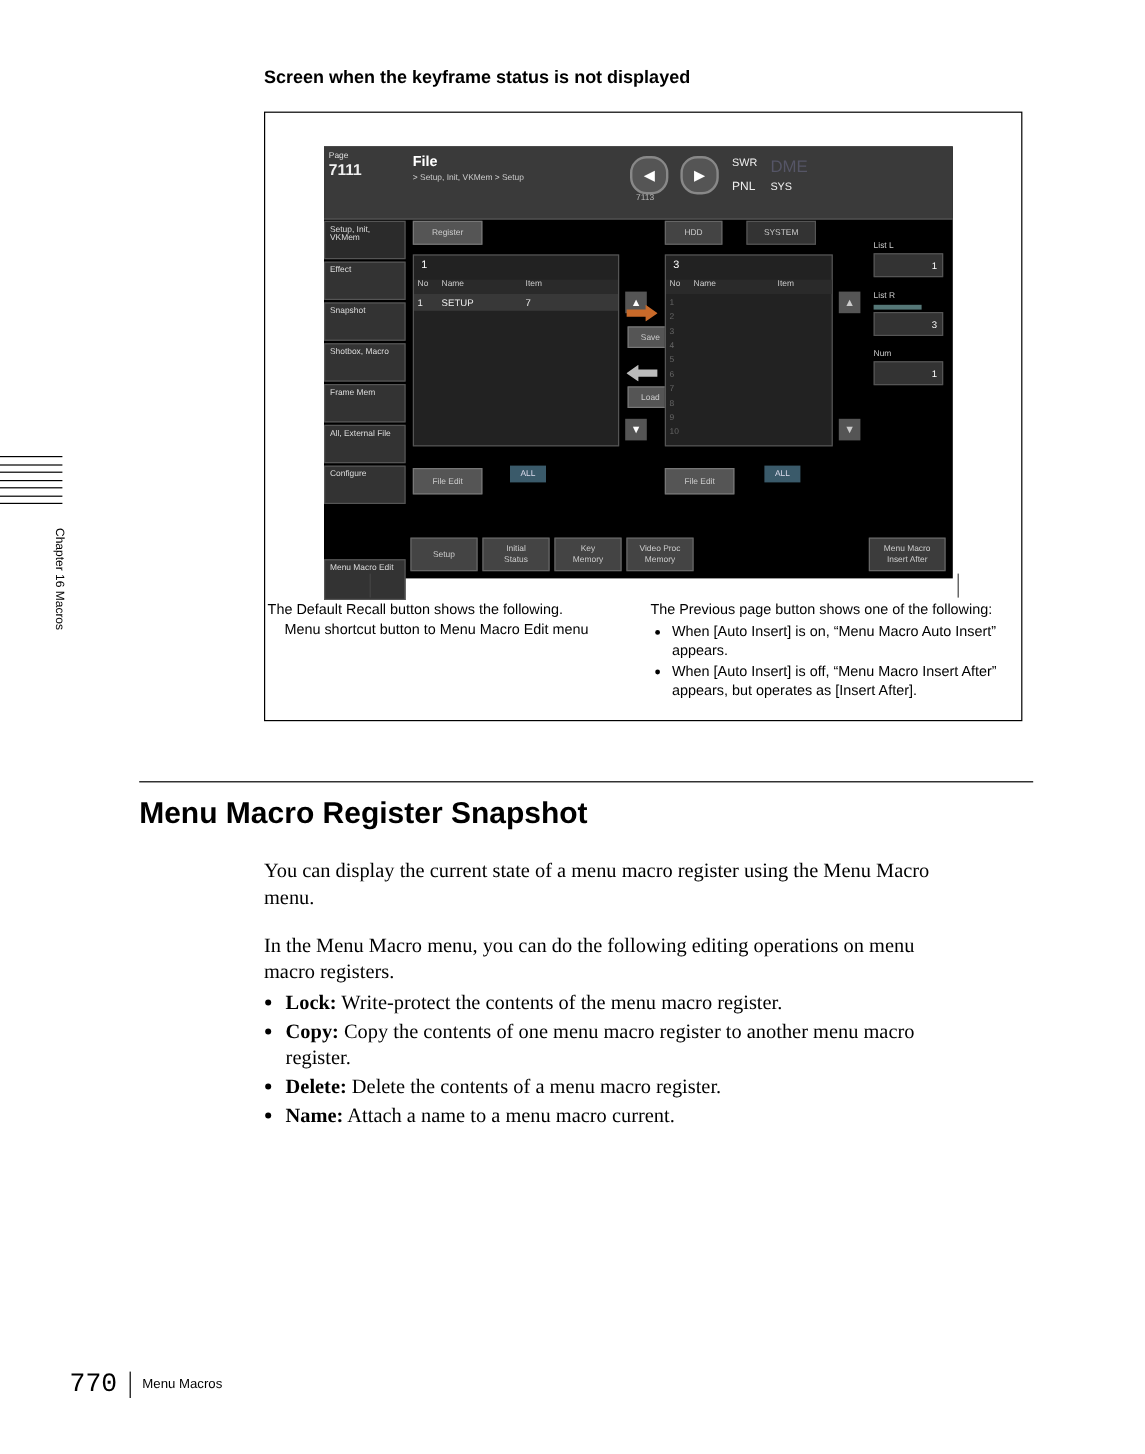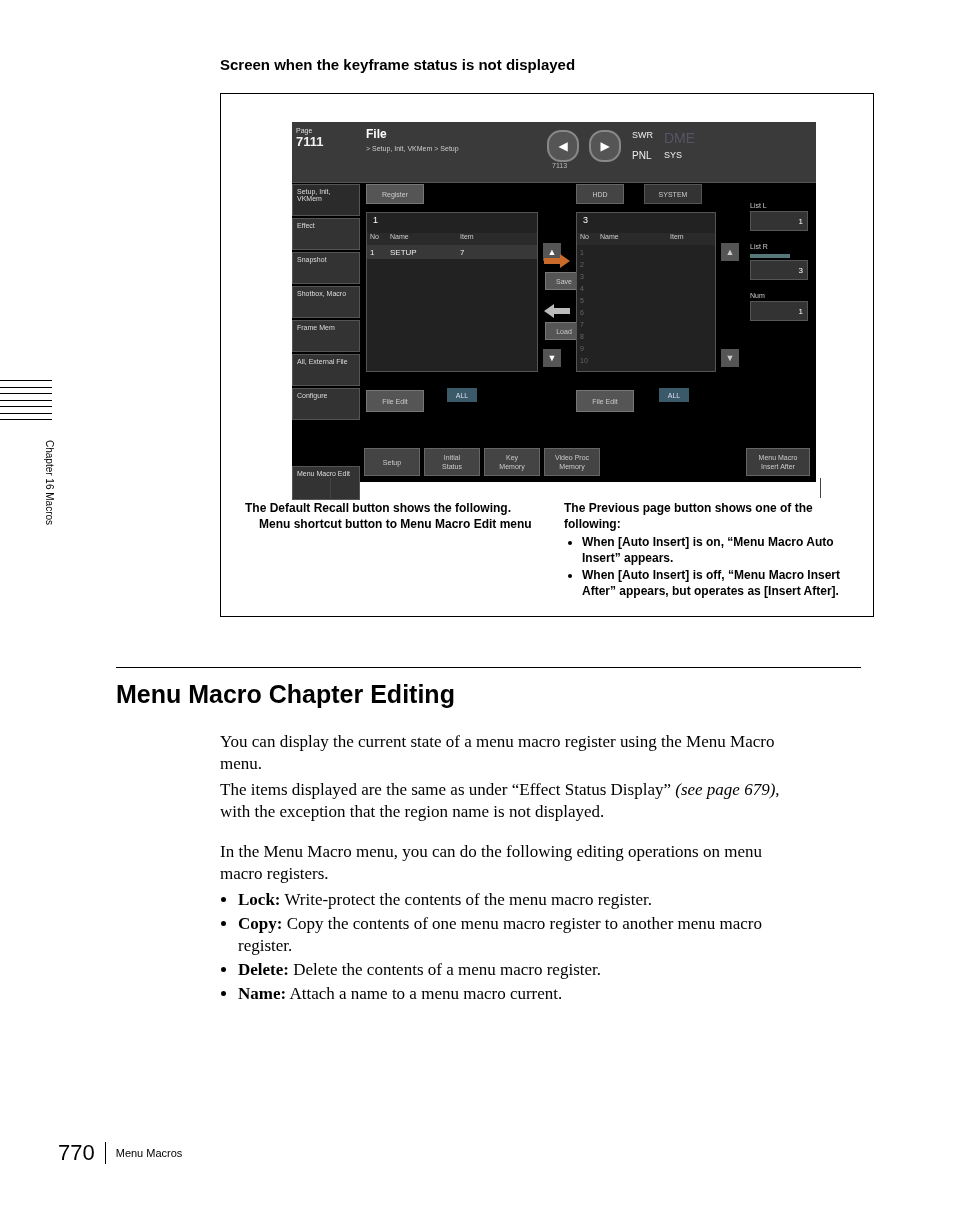--- a/index.html
+++ b/index.html
@@ -44,21 +44,21 @@
     top: 56px;
     width: 640px;
   }
   .sub-heading {
     font-weight: bold;
     font-size: 15px;
     margin-bottom: 20px;
   }
   .shot-box {
     border: 1px solid #000;
-    padding: 28px 10px 16px 24px;
+    padding: 28px 10px 16px 2px;
     width: 618px;
   }
   .screenshot {
     width: 524px;
     height: 360px;
     background: #000;
     margin: 0 auto;
     color: #ccc;
     font-size: 8px;
     font-family: Arial, sans-serif;
@@ -182,21 +182,21 @@
     position:absolute; right:6px; bottom:6px; width:62px; height:26px; background:#3c3c3c;
     border:1px solid #666; font-size:7px; display:flex; align-items:center; justify-content:center;
     text-align:center; line-height:9px;
   }
 
   
   .callouts {
     display:flex; margin-top:18px; font-size:12px; line-height:16px;
     gap:20px;
   }
-  .callouts .col { width:300px; position:relative;font-weight:bold;}
+  .callouts .col { width:300px; position:relative;}
   .callouts .col .callout-line {
     position:absolute; width:1px; height:20px; background:#444;
     top:-22px;
   }
   .col1 .callout-line { left:85px;}
   .col2 .callout-line { left:256px;}
   .indent { padding-left:14px;}
   ul.bullets { margin:2px 0 0 0; padding-left:18px;}
   ul.bullets li { margin-bottom:1px;}
 
@@ -211,21 +211,21 @@
     line-height: 22px;
     margin-top: 22px;
     width: 560px;
   }
   .body-text p { margin: 0 0 4px 0;}
   .body-text em { font-style: italic;}
   .body-text ul { margin: 4px 0 0 0; padding-left: 18px;}
   .body-text ul li { margin-bottom: 2px;}
   .body-text strong { font-weight: bold;}
   .footer-wrap { position:absolute; left:58px; bottom:46px; display:flex; align-items:center;}
-  .footer-wrap .pnum { font-size:22px; font-family:Liberation Sans, sans-serif;}
+  .footer-wrap .pnum { font-size:22px; font-family:Liberation Mono, monospace;}
   .footer-wrap .sep { width:1px; height:22px; background:#000; margin:0 10px;}
   .footer-wrap .ftxt { font-size:11px;}
 </style>
 </head>
 <body>
 <div class="page">
 
   <div class="sidebar-lines">
     <div></div>
       <div></div>
@@ -372,27 +372,24 @@
           <div>The Previous page button shows one of the following:</div>
           <ul class="bullets">
             <li>When [Auto Insert] is on, “Menu Macro Auto Insert” appears.</li>
             <li>When [Auto Insert] is off, “Menu Macro Insert After” appears, but operates as [Insert After].</li>
           </ul>
         </div>
       </div>
     </div>
 
     <div class="rule"></div>
-    <div class="h1">Menu Macro Chapter Editing</div>
+    <div class="h1">Menu Macro Register Snapshot</div>
 
     <div class="body-text">
       <p>You can display the current state of a menu macro register using the Menu Macro menu.</p>
-      <p>
-        <span>The items displayed are the same as under “Effect Status Display” </span><em>(see page 679)</em><span>, with the exception that the region name is not displayed.</span>
-      </p>
       <p style="margin-top:18px;">In the Menu Macro menu, you can do the following editing operations on menu macro registers.</p>
       <ul>
         <li><strong>Lock:</strong><span> Write-protect the contents of the menu macro register.</span></li>
         <li><strong>Copy:</strong><span> Copy the contents of one menu macro register to another menu macro register.</span></li>
         <li><strong>Delete:</strong><span> Delete the contents of a menu macro register.</span></li>
         <li><strong>Name:</strong><span> Attach a name to a menu macro current.</span></li>
       </ul>
     </div>
   </div>
 

